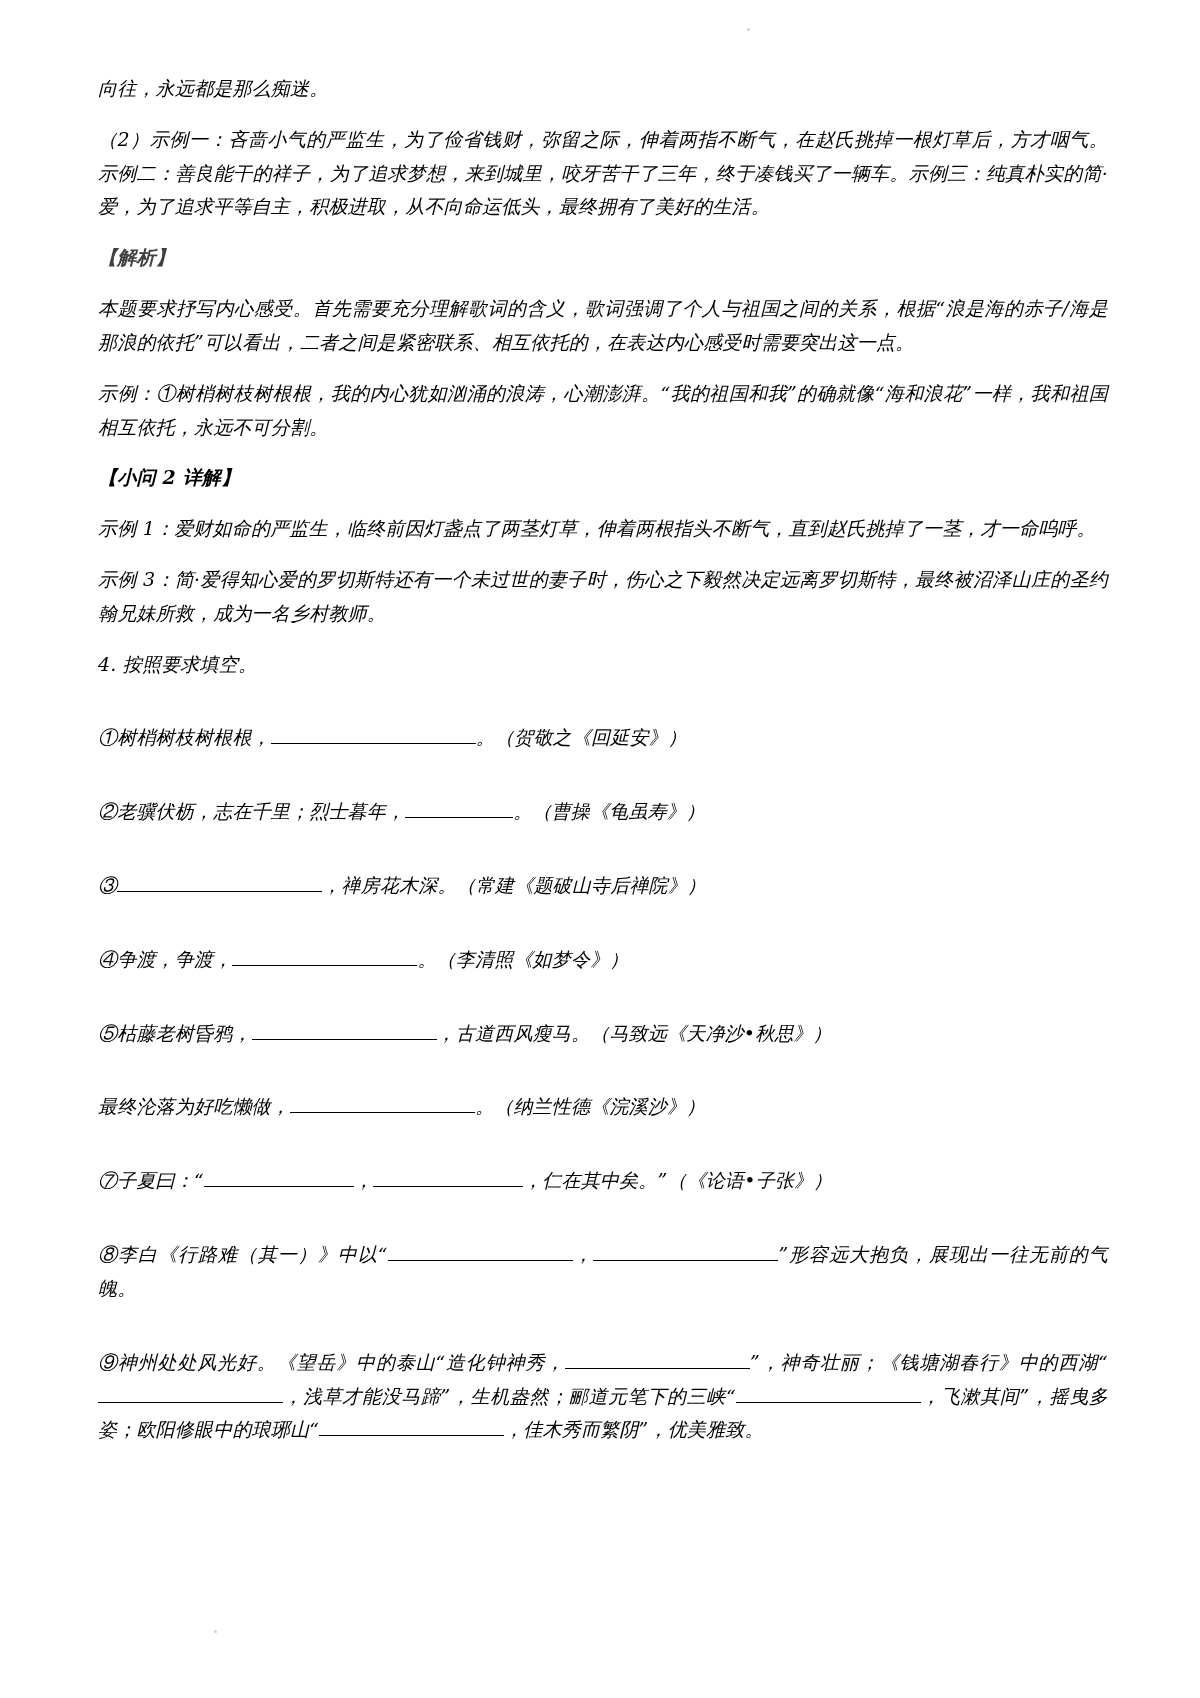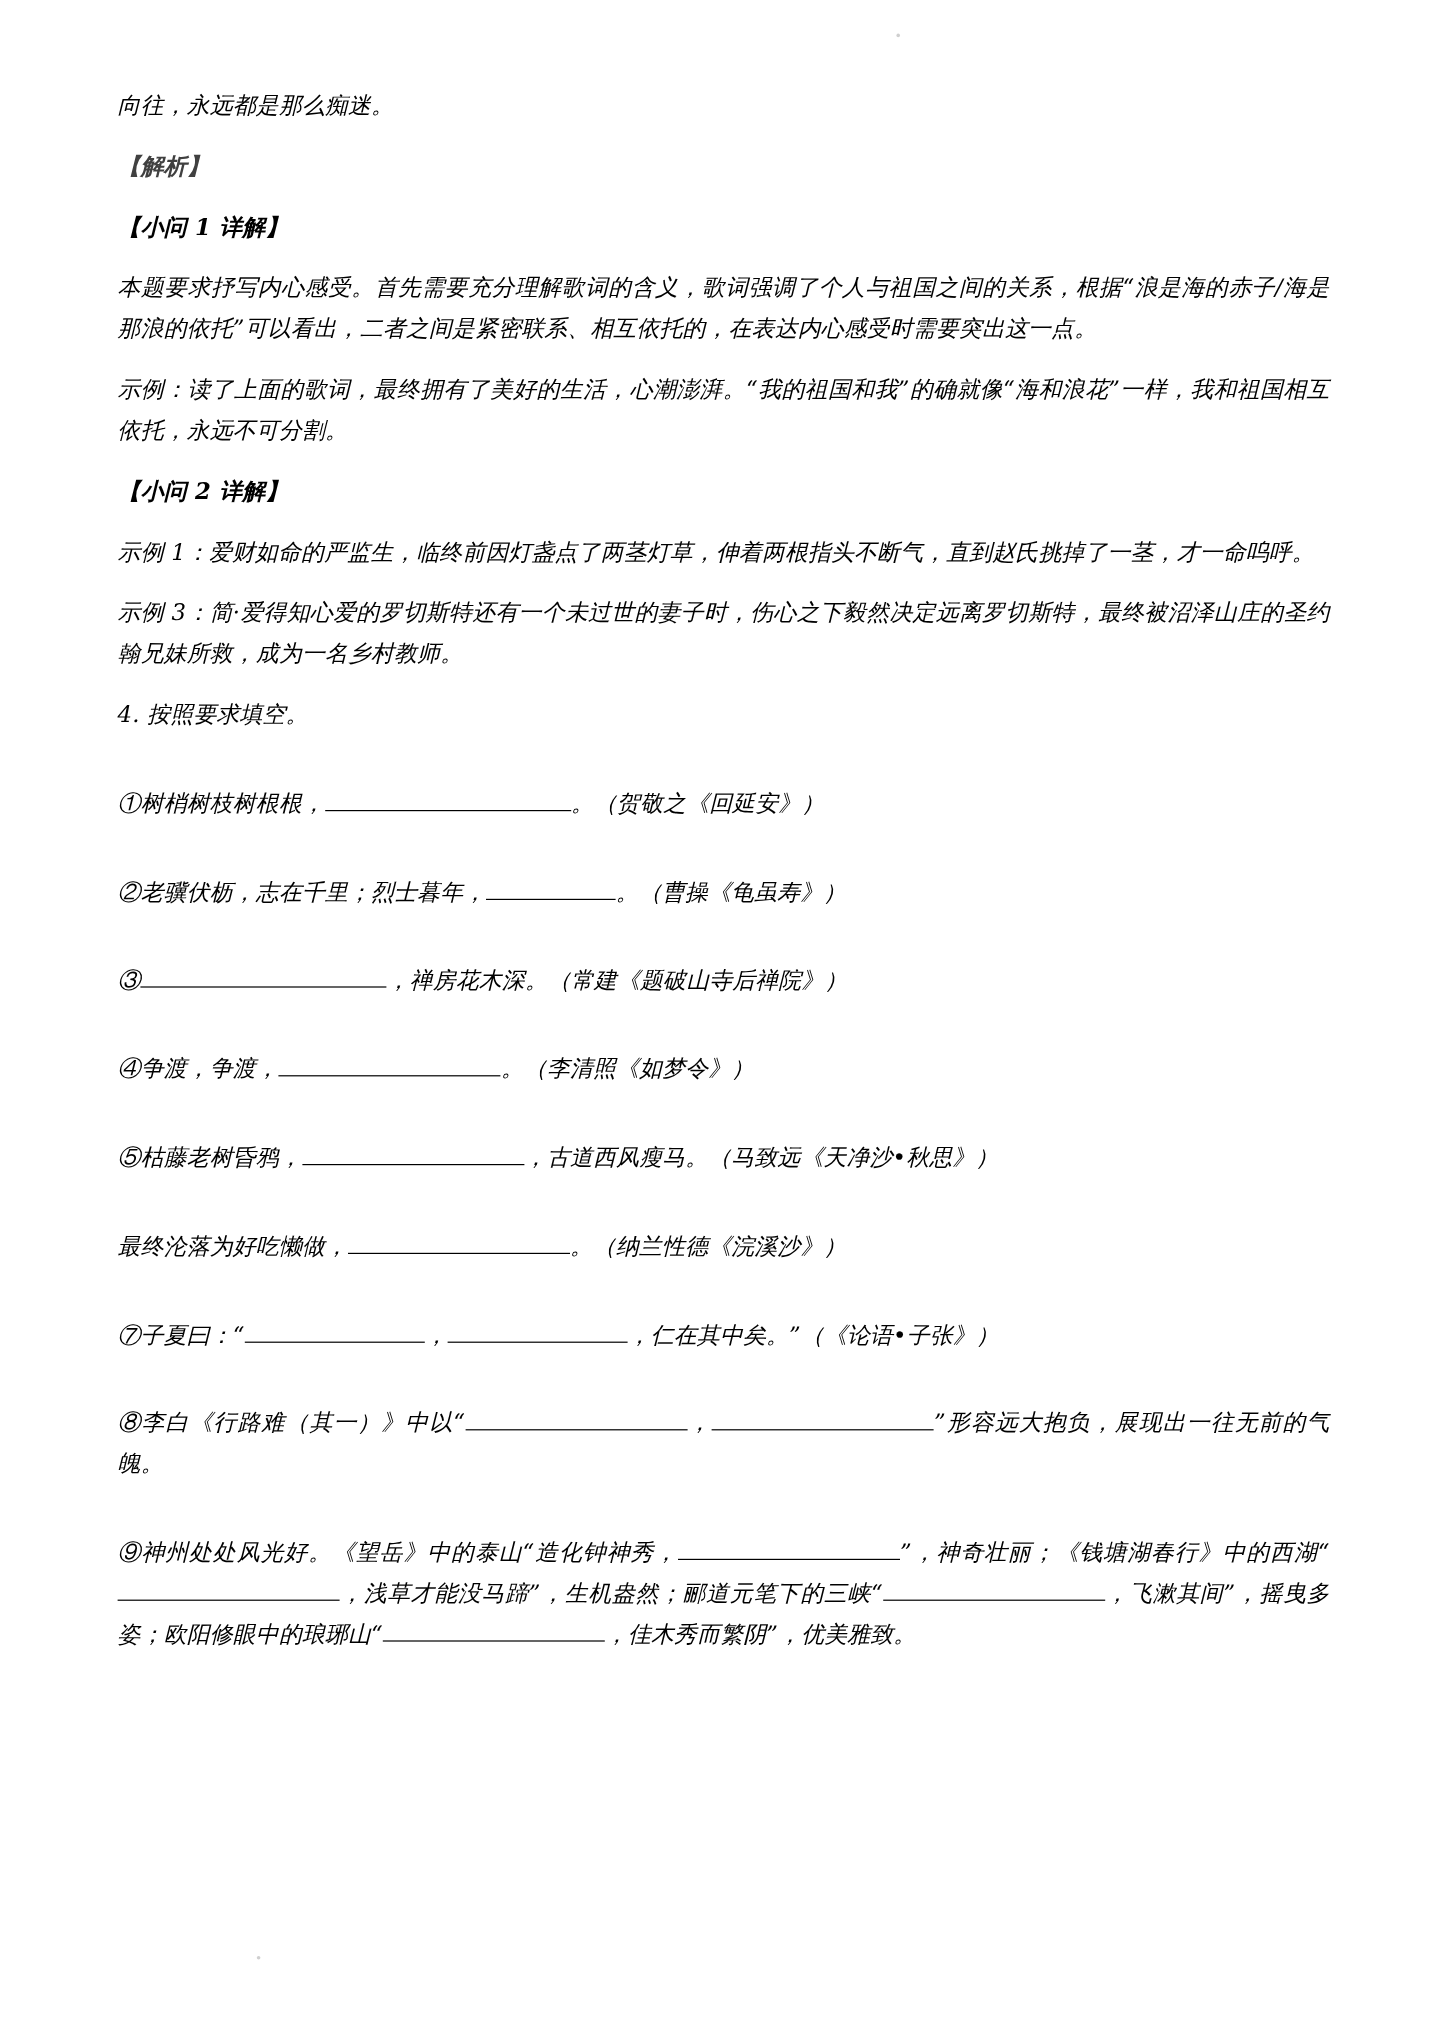--- a/index.html
+++ b/index.html
@@ -67,24 +67,24 @@
 </style>
 </head>
 <body>
 
 <div class="page">
   <span class="faint-dot dot-top"></span>
   <span class="faint-dot dot-bottom"></span>
 
   <div class="content">
     <p>向往，永远都是那么痴迷。</p>
+    <p>（2）示例一：吝啬小气的严监生，为了俭省钱财，弥留之际，伸着两指不断气，在赵氏挑掉一根灯草后，方才咽气。示例二：善良能干的祥子，为了追求梦想，来到城里，咬牙苦干了三年，终于凑钱买了一辆车。示例三：纯真朴实的简·爱，为了追求平等自主，积极进取，从不向命运低头，最终拥有了美好的生活。</p>
     <p class="analysis">【解析】</p>
-    <p class="heading">【小问 1 详解】</p>
     <p>本题要求抒写内心感受。首先需要充分理解歌词的含义，歌词强调了个人与祖国之间的关系，根据“浪是海的赤子/海是那浪的依托”可以看出，二者之间是紧密联系、相互依托的，在表达内心感受时需要突出这一点。</p>
-    <p>示例：读了上面的歌词，最终拥有了美好的生活，心潮澎湃。“我的祖国和我”的确就像“海和浪花”一样，我和祖国相互依托，永远不可分割。</p>
+    <p>示例：①树梢树枝树根根，我的内心犹如汹涌的浪涛，心潮澎湃。“我的祖国和我”的确就像“海和浪花”一样，我和祖国相互依托，永远不可分割。</p>
     <p class="heading">【小问 2 详解】</p>
     <p>示例 1：爱财如命的严监生，临终前因灯盏点了两茎灯草，伸着两根指头不断气，直到赵氏挑掉了一茎，才一命呜呼。</p>
     <p>示例 3：简·爱得知心爱的罗切斯特还有一个未过世的妻子时，伤心之下毅然决定远离罗切斯特，最终被沼泽山庄的圣约翰兄妹所救，成为一名乡村教师。</p>
     <p>4. 按照要求填空。</p>
 
     <div id="fill-in-list">
         <p class="tight"><span>①树梢树枝树根根，</span><span class="blank b-xlong"></span><span>。（贺敬之《回延安》）</span></p>
         <p class="tight"><span>②老骥伏枥，志在千里；烈士暮年，</span><span class="blank b-short"></span><span>。（曹操《龟虽寿》）</span></p>
         <p class="tight"><span>③</span><span class="blank b-xlong"></span><span>，禅房花木深。（常建《题破山寺后禅院》）</span></p>
         <p class="tight"><span>④争渡，争渡，</span><span class="blank b-long"></span><span>。（李清照《如梦令》）</span></p>

